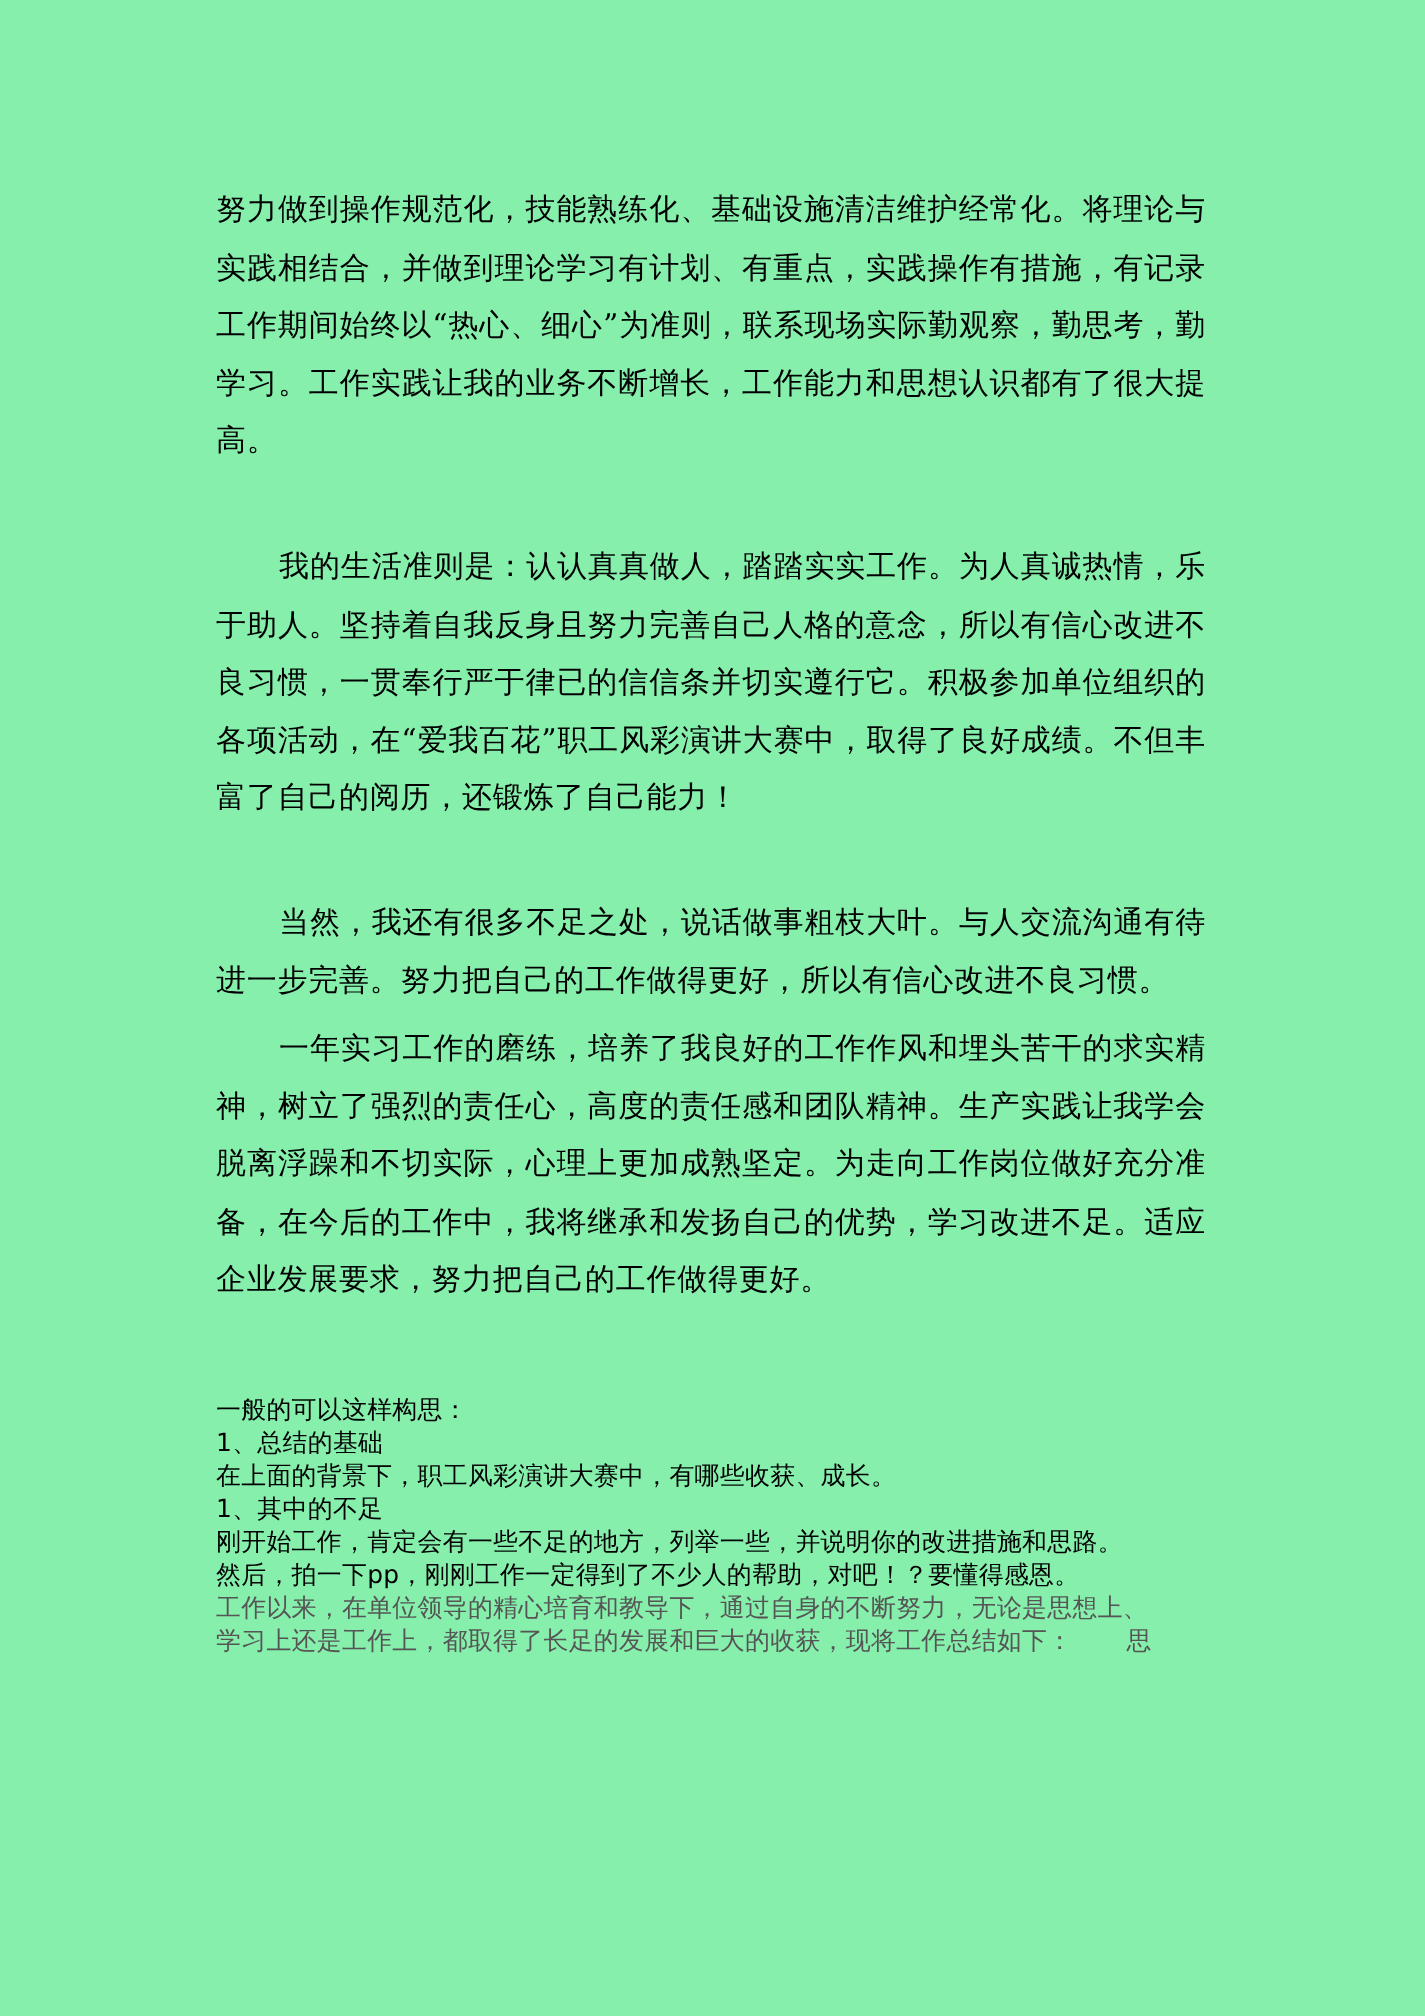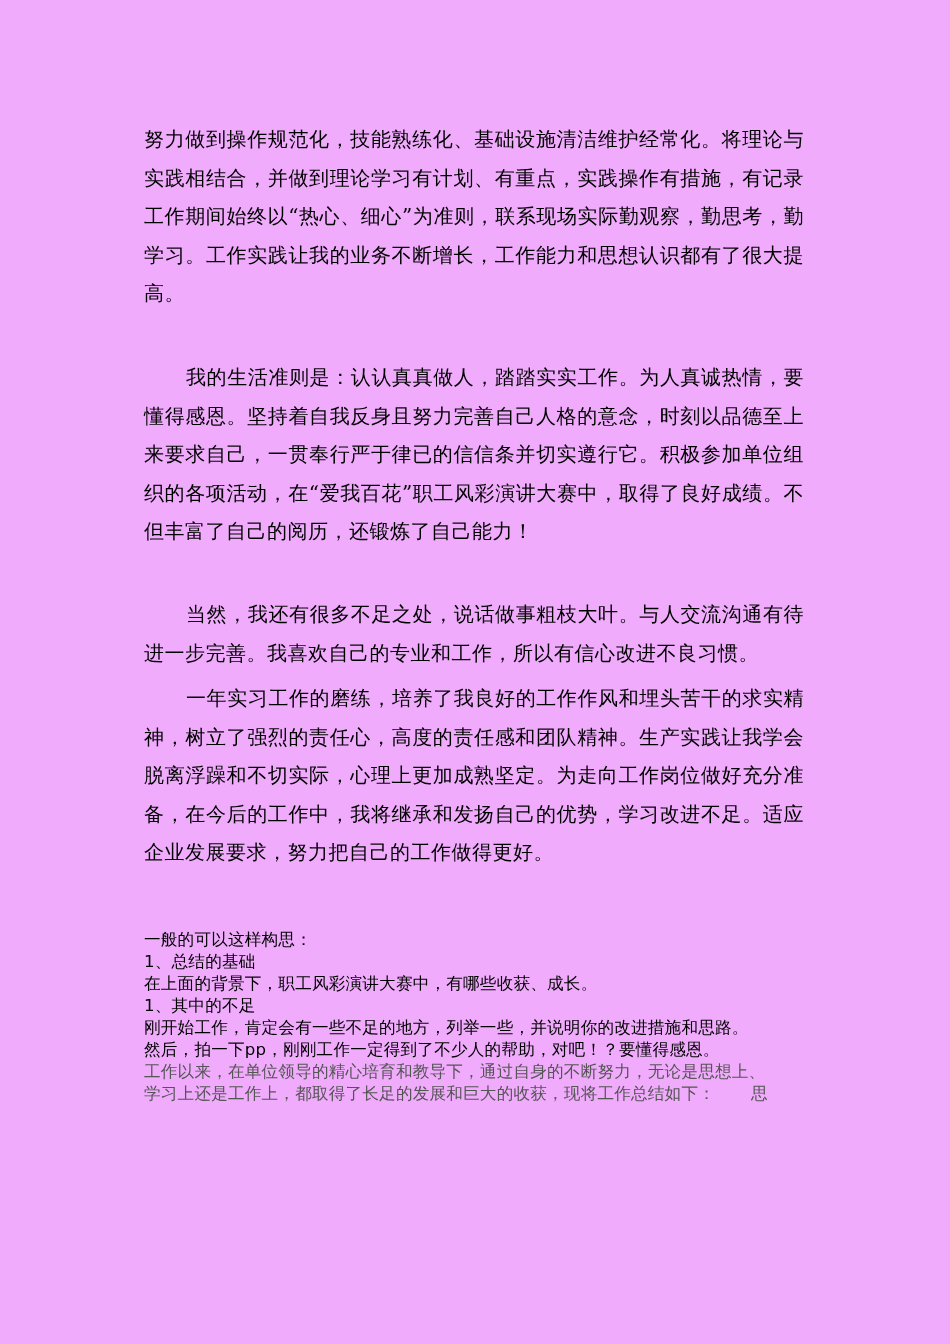--- a/index.html
+++ b/index.html
@@ -14,21 +14,21 @@
       overflow: hidden;
       font-family: "DejaVu Serif", "Liberation Serif", serif;
       color: #000000;
     }
     .page {
       position: absolute;
       left: 0;
       top: 0;
       width: 950px;
       height: 1344px;
-      background: #f0abfc;
+      background: #86efac;
     }
     .body-text {
       position: absolute;
       left: 144px;
       width: 660px;
       font-size: 20px;
       line-height: 38.5px;
       letter-spacing: 0.5px;
       text-align: justify;
     }
@@ -68,25 +68,25 @@
 </head>
 <body>
 
 <div class="page">
 
   <div class="body-text" id="para1">
     <p>努力做到操作规范化，技能熟练化、基础设施清洁维护经常化。将理论与实践相结合，并做到理论学习有计划、有重点，实践操作有措施，有记录工作期间始终以“热心、细心”为准则，联系现场实际勤观察，勤思考，勤学习。工作实践让我的业务不断增长，工作能力和思想认识都有了很大提高。</p>
   </div>
 
   <div class="body-text" id="para2">
-    <p class="indent">我的生活准则是：认认真真做人，踏踏实实工作。为人真诚热情，要懂得感恩。坚持着自我反身且努力完善自己人格的意念，时刻以品德至上来要求自己，一贯奉行严于律已的信信条并切实遵行它。积极参加单位组织的各项活动，在“爱我百花”职工风彩演讲大赛中，取得了良好成绩。不但丰富了自己的阅历，还锻炼了自己能力！</p>
+    <p class="indent">我的生活准则是：认认真真做人，踏踏实实工作。为人真诚热情，乐于助人。坚持着自我反身且努力完善自己人格的意念，所以有信心改进不良习惯，一贯奉行严于律已的信信条并切实遵行它。积极参加单位组织的各项活动，在“爱我百花”职工风彩演讲大赛中，取得了良好成绩。不但丰富了自己的阅历，还锻炼了自己能力！</p>
   </div>
 
   <div class="body-text" id="para3">
-    <p class="indent">当然，我还有很多不足之处，说话做事粗枝大叶。与人交流沟通有待进一步完善。我喜欢自己的专业和工作，所以有信心改进不良习惯。</p>
+    <p class="indent">当然，我还有很多不足之处，说话做事粗枝大叶。与人交流沟通有待进一步完善。努力把自己的工作做得更好，所以有信心改进不良习惯。</p>
   </div>
 
   <div class="body-text" id="para4">
     <p class="indent">一年实习工作的磨练，培养了我良好的工作作风和埋头苦干的求实精神，树立了强烈的责任心，高度的责任感和团队精神。生产实践让我学会脱离浮躁和不切实际，心理上更加成熟坚定。为走向工作岗位做好充分准备，在今后的工作中，我将继承和发扬自己的优势，学习改进不足。适应企业发展要求，努力把自己的工作做得更好。</p>
   </div>
 
   <div class="outline">
     <div class="line">一般的可以这样构思：</div>
     <div class="line">1、总结的基础</div>
     <div class="line">在上面的背景下，职工风彩演讲大赛中，有哪些收获、成长。</div>

